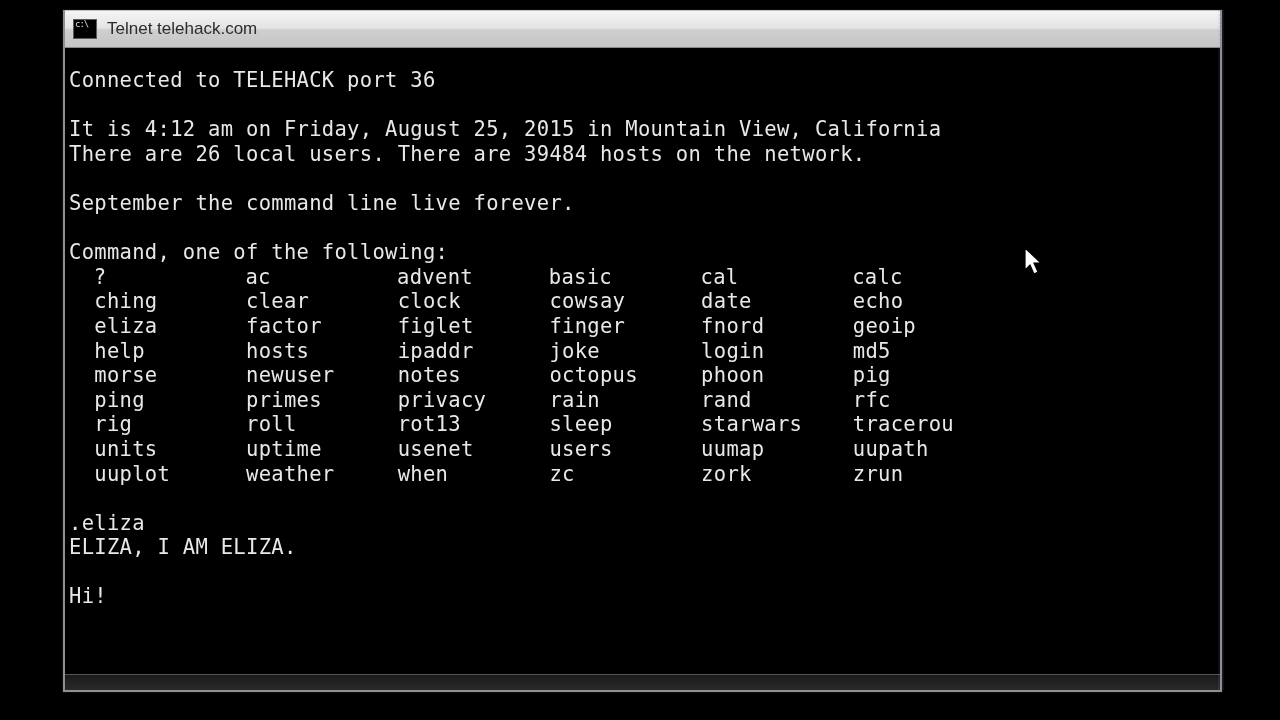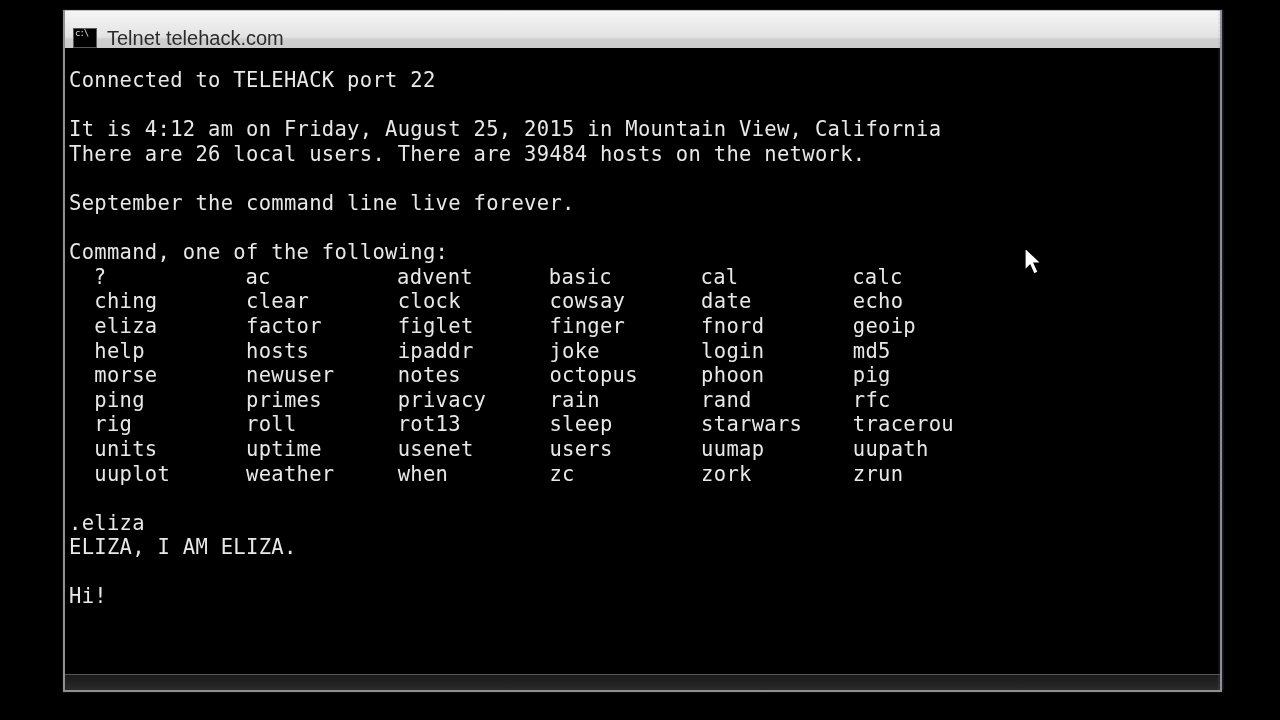--- a/index.html
+++ b/index.html
@@ -22,24 +22,24 @@
     border-top: none;
     box-shadow: 0 0 0 1px rgba(255,255,255,.05);
   }
   .titlebar {
     height: 36px;
     background: linear-gradient(#f5f5f5, #e3e3e3 48%, #cfcfcf 52%, #c5c5c5);
     border-bottom: 1px solid #888;
     border-top: 1px solid #bfbfbf;
     display: flex;
     align-items: center;
-    padding: 9px 8px;
+    padding: 0 8px;
     color: #2c2c2c;
     font-family: "Segoe UI", Tahoma, Arial, sans-serif;
-    font-size: 20px;
+    font-size: 17px;
     user-select: none;
   }
   .titlebar .sysicon {
     width: 22px;
     height: 18px;
     background: #000;
     border: 1px solid #5a5a5a;
     margin-right: 10px;
     position: relative;
     display: inline-block;
@@ -103,21 +103,21 @@
 </style>
 </head>
 <body>
 
 <div class="window">
   <div class="titlebar">
     <span class="sysicon"></span>
     <span>Telnet telehack.com</span>
   </div>
 
-  <div class="terminal"><span>Connected to TELEHACK port 22</span>
+  <div class="terminal"><span>Connected to TELEHACK port 36</span>
 
 <span>It is 4:12 am on Friday, August 25, 2015 in Mountain View, California</span>
 <span>There are 26 local users. There are 39484 hosts on the network.</span>
 
 <span>September the command line live forever.</span>
 
 <span>Command, one of the following:</span>
 <span class="cmd-grid">?           ac          advent      basic       cal         calc        
   ching       clear       clock       cowsay      date        echo        
   eliza       factor      figlet      finger      fnord       geoip       

